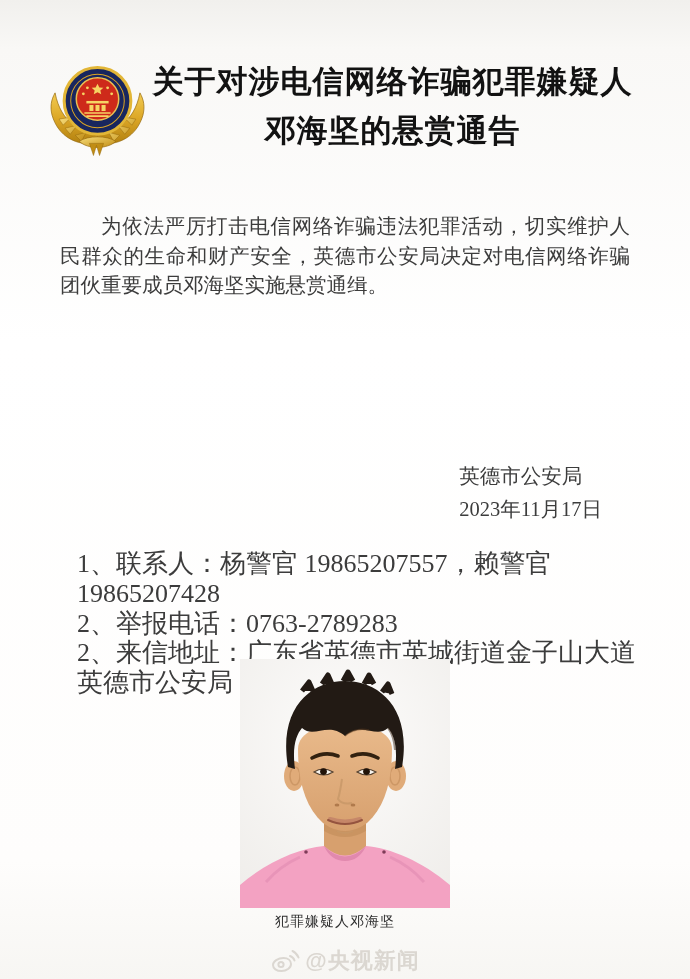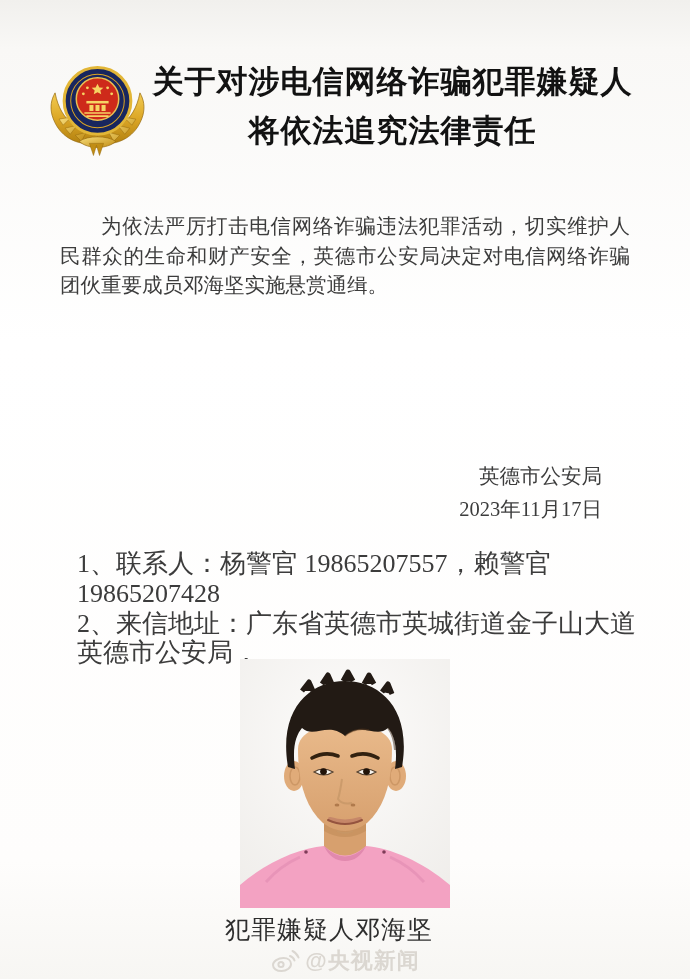--- a/index.html
+++ b/index.html
@@ -19,33 +19,33 @@
     line-height:49px;letter-spacing:1px;
   }
   .body-text{
     position:absolute;left:44px;right:44px;top:196px;
     font-size:20.5px;line-height:29.6px;text-align:justify;
   }
   .body-text p{margin:16px;text-indent:2em;}
   .reward{font-weight:normal;}
   .signature{
     position:absolute;top:460px;right:88px;
-    text-align:right;font-size:20.5px;line-height:33px;
+    text-align:left;font-size:20.5px;line-height:33px;
   }
   .contacts{
     position:absolute;left:77px;top:549px;right:30px;
     font-size:26px;line-height:29.8px;
   }
   .photo{
     position:absolute;left:240px;top:659px;width:210px;height:249px;
   }
   .photo svg{display:block;}
   .caption{
     position:absolute;left:225px;width:220px;top:913px;
-    text-align:left;font-size:25px;color:#2e2e2e;letter-spacing:1px;
+    text-align:center;font-size:14px;color:#2e2e2e;letter-spacing:1px;
   }
   .watermark{
     position:absolute;top:946px;left:0;width:690px;
     display:flex;align-items:center;justify-content:center;gap:5px;
     font-family:"Liberation Sans","DejaVu Sans",sans-serif;
     font-size:22px;font-weight:bold;color:#dbd7d1;letter-spacing:1px;
   }
   .wb-icon{display:inline-flex;align-items:center;}
 </style>
 </head>
@@ -88,34 +88,35 @@
       <circle cx="62" cy="37" r="1.4" fill="#f6d463"></circle>
 
       <path d="M37,44 h22 v2.5 h-22 z" fill="#f6d463"></path>
       <path d="M40,48 h4 v6 h-4 z M46,48 h4 v6 h-4 z M52,48 h4 v6 h-4 z" fill="#f6d463"></path>
       <path d="M35,56 h26 M37,59 h22" stroke="#f6d463" stroke-width="1.6"></path>
     </svg>
   </div>
 
   <div class="title-block">
     <div>关于对涉电信网络诈骗犯罪嫌疑人</div>
-    <div>将依法追究法律责任</div>
+    <div>邓海坚的悬赏通告</div>
   </div>
 
   <div class="body-text">
     <p>为依法严厉打击电信网络诈骗违法犯罪活动，切实维护人民群众的生命和财产安全，英德市公安局决定对电信网络诈骗团伙重要成员邓海坚实施悬赏通缉。</p>
   </div>
 
   <div class="signature">
     <div>英德市公安局</div>
     <div>2023年11月17日</div>
   </div>
 
   <div class="contacts">
     <div>1、联系人：杨警官 19865207557，赖警官 19865207428</div>
+    <div>2、举报电话：0763-2789283</div>
     <div>2、来信地址：广东省英德市英城街道金子山大道英德市公安局，</div>
   </div>
 
   <div class="photo">
     <svg viewBox="0 0 210 249" width="210" height="249" aria-hidden="true">
       <defs>
         <radialGradient id="pbg" cx="50%" cy="32%" r="80%">
           <stop offset="0%" stop-color="#fdfcfb"></stop>
           <stop offset="100%" stop-color="#efedea"></stop>
         </radialGradient>

